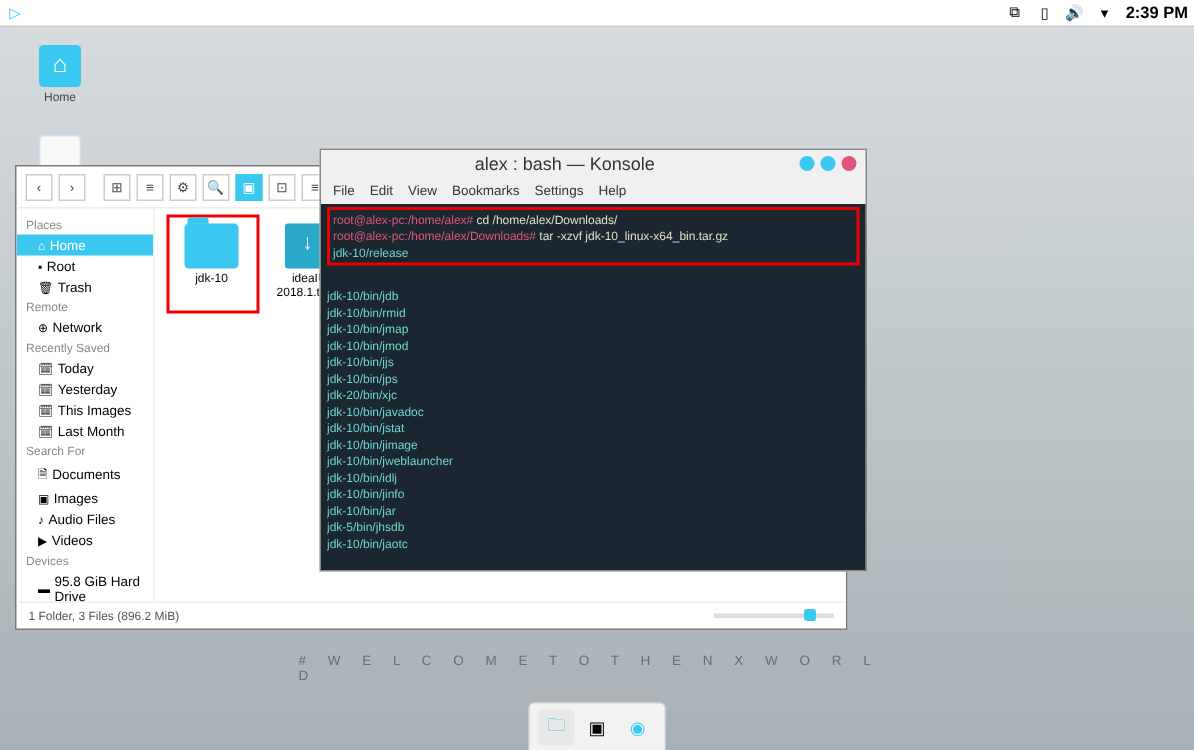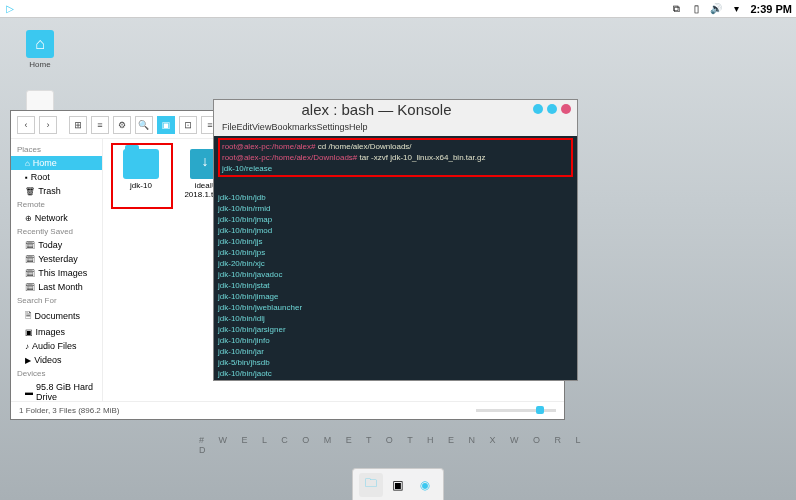--- a/index.html
+++ b/index.html
@@ -40,28 +40,28 @@
 .archive-icon { background: #2aa8c9; border-radius: 2px; position: relative; }
 .archive-icon::after { content: "↓"; position: absolute; top: 4px; left: 12px; color: #fff; font-size: 14px; }
 .highlight-box { position: absolute; border: 2px solid #e00; top: 4px; left: 8px; width: 62px; height: 66px; pointer-events: none; }
 .fm-status { height: 18px; border-top: 1px solid #eee; display: flex; align-items: center; padding: 0 8px; font-size: 8px; color: #555; }
 .fm-status .slider { margin-left: auto; display: flex; align-items: center; gap: 4px; }
 .slider-track { width: 80px; height: 3px; background: #ddd; position: relative; }
 .slider-thumb { position: absolute; right: 12px; top: -3px; width: 8px; height: 8px; background: #3bc8f0; border-radius: 2px; }
 
 
 .term-window { position: absolute; top: 99px; left: 213px; width: 365px; height: 282px; background: #f0f0f0; border: 1px solid #888; display: flex; flex-direction: column; }
-.term-titlebar { height: 18px; display: flex; align-items: center; padding: 0 6px; font-size: 15px; color: #333; justify-content: space-between; }
+.term-titlebar { height: 18px; display: flex; align-items: center; padding: 0 6px; font-size: 12px; color: #333; justify-content: space-between; }
 .term-title { flex: 1; text-align: center; }
 .w-btns { display: flex; gap: 4px; }
 .w-btn { width: 10px; height: 10px; border-radius: 50%; cursor: pointer; }
 .w-min { background: #3bc8f0; }
 .w-max { background: #3bc8f0; }
 .w-close { background: #e0557d; }
-.term-menu { height: 18px; display: flex; align-items: center; padding: 0 8px; font-size: 9px; color: #333; }
+.term-menu { height: 18px; display: flex; align-items: center; gap: 10px; padding: 0 8px; font-size: 9px; color: #333; }
 .term-body { flex: 1; background: #1a2730; font-family: monospace; font-size: 8px; padding: 2px 4px; line-height: 11px; overflow: hidden; position: relative; color: #6dd5d5; }
 .term-red-box { border: 2px solid #e00; margin-bottom: 15px; padding: 1px 2px; }
 .tprompt { color: #e0557d; }
 .tcmd { color: #dfe0c8; }
 .tout { color: #6dd5d5; }
 
 
 .walltext { position: absolute; bottom: 45px; left: 50%; transform: translateX(-50%); font-size: 9px; letter-spacing: 6px; color: #6a6f72; }
 
 
@@ -223,21 +223,20 @@
     <div class="tout">jdk-10/bin/jmap</div>
     <div class="tout">jdk-10/bin/jmod</div>
     <div class="tout">jdk-10/bin/jjs</div>
     <div class="tout">jdk-10/bin/jps</div>
     <div class="tout">jdk-20/bin/xjc</div>
     <div class="tout">jdk-10/bin/javadoc</div>
     <div class="tout">jdk-10/bin/jstat</div>
     <div class="tout">jdk-10/bin/jimage</div>
     <div class="tout">jdk-10/bin/jweblauncher</div>
     <div class="tout">jdk-10/bin/idlj</div>
-    <div class="tout">jdk-10/bin/jarsigner</div>
     <div class="tout">jdk-10/bin/jinfo</div>
     <div class="tout">jdk-10/bin/jar</div>
     <div class="tout">jdk-5/bin/jhsdb</div>
     <div class="tout">jdk-10/bin/jaotc</div>
 
   </div>
 </div>
 
 <div class="taskbar">
   <div class="tb-app active" style="color:#3bc8f0">🗀</div>

